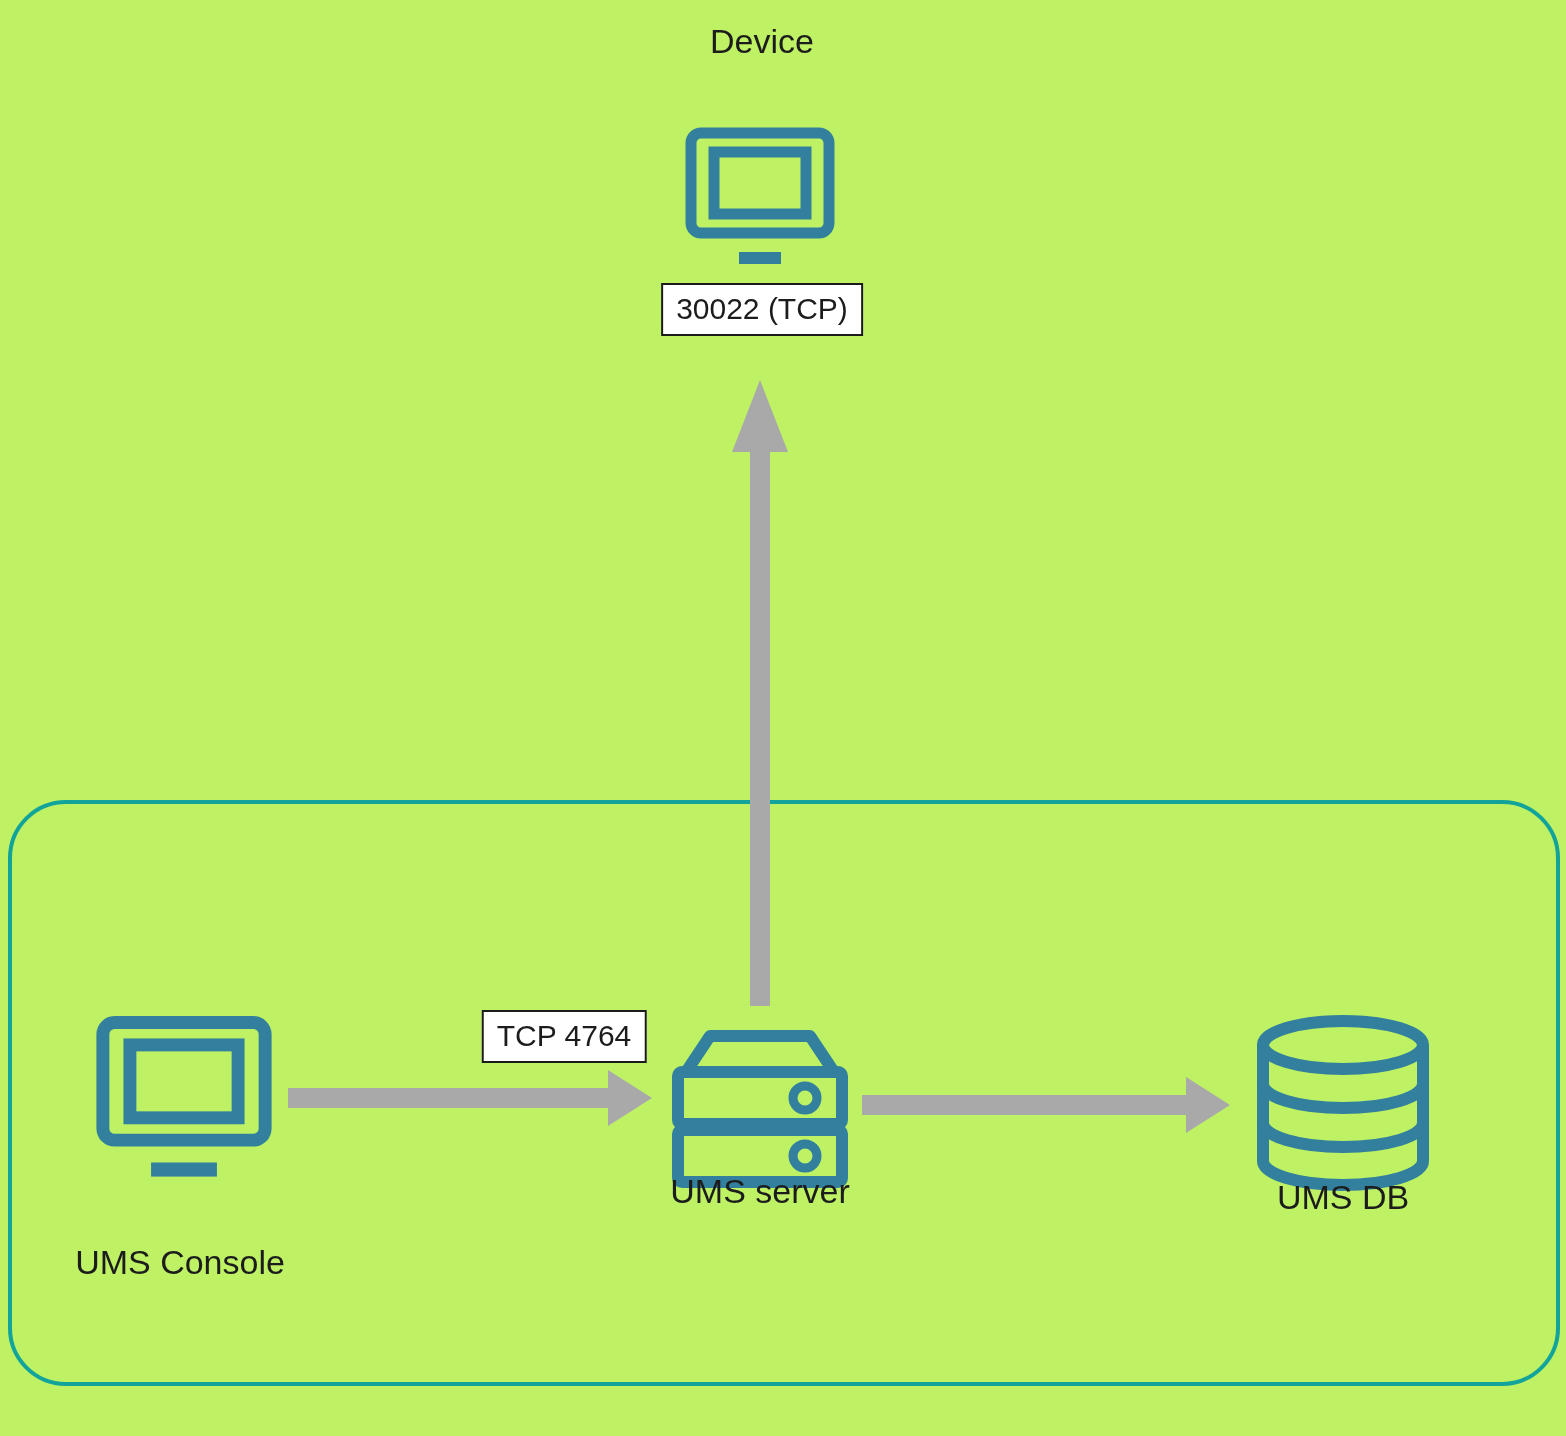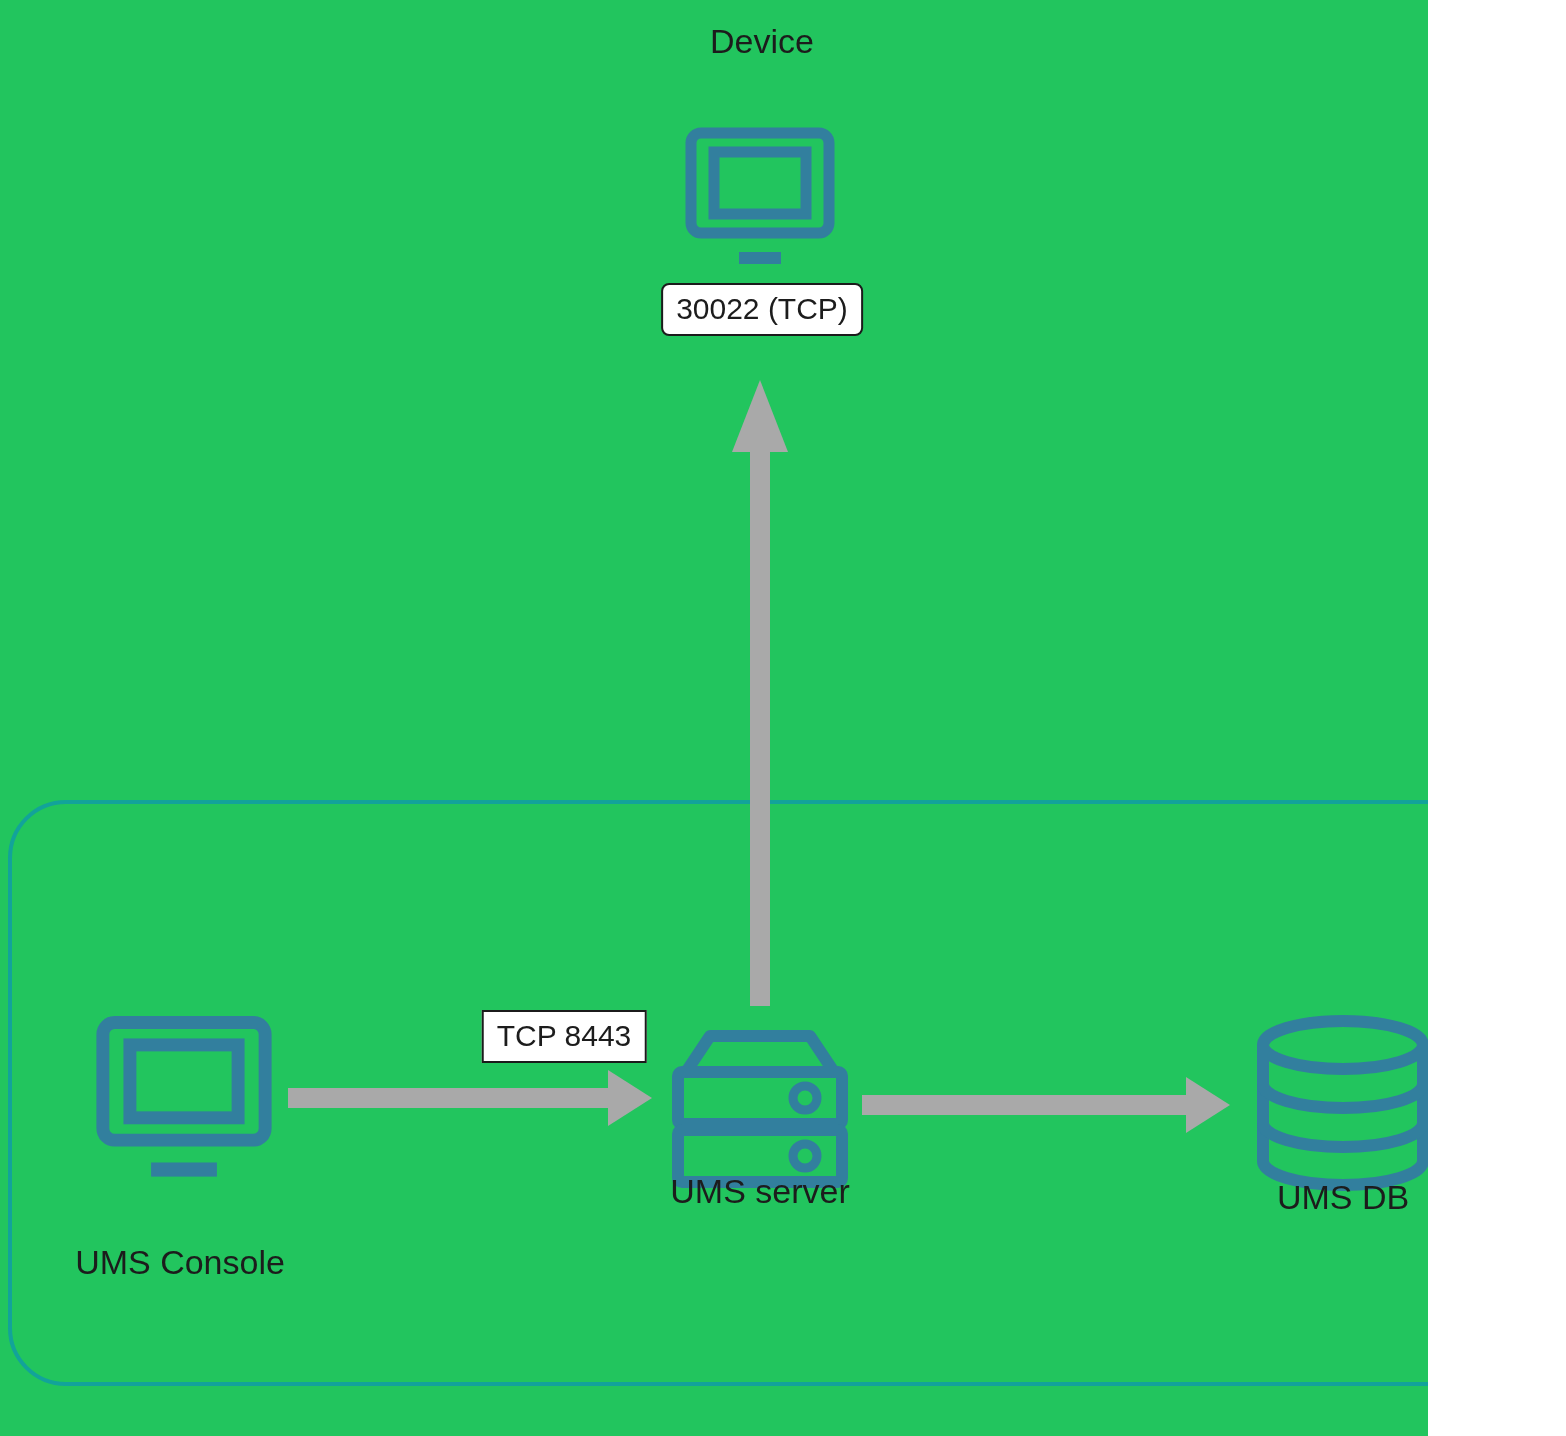--- a/index.html
+++ b/index.html
@@ -6,23 +6,23 @@
     margin: 0;
     padding: 0;
     background: #ffffff;
   }
   body {
     font-family: "Liberation Sans", sans-serif;
     color: #1c1c1c;
   }
   .canvas {
     position: relative;
-    width: 1428px;
+    width: 1566px;
     height: 1436px;
-    background: #22c55e;
+    background: #bef264;
     overflow: hidden;
   }
   .abs { position: absolute; }
   .center-x { transform: translateX(-50%); }
   .node-label {
     font-size: 34px;
     white-space: nowrap;
     color: #1c1c1c;
   }
   .port-box {
@@ -69,42 +69,42 @@
   <div class="abs center-x node-label" style="left:762px;top:22px;">Device</div>
 
   <div class="abs" style="left:682px;top:124px;">
     <svg width="156" height="148" viewBox="0 0 156 148" fill="none" stroke="#327f9e">
       <rect x="9" y="9" width="138" height="100" rx="10" stroke-width="11"></rect>
       <rect x="32" y="28" width="92" height="62" stroke-width="11"></rect>
       <rect x="57" y="128" width="42" height="12" fill="#327f9e" stroke="none"></rect>
     </svg>
   </div>
 
-  <div class="abs center-x port-box" style="left:762px;top:283px;border-radius:8px;">30022 (TCP)</div>
+  <div class="abs center-x port-box" style="left:762px;top:283px;">30022 (TCP)</div>
 
   <div class="abs group-box"></div>
 
   <svg class="abs" style="left:0;top:0;" width="1566" height="1436" viewBox="0 0 1566 1436">
     <g fill="#a9a9a9" stroke="none">
       <g>
         <rect x="750" y="450" width="20" height="556"></rect>
         <polygon points="760,380 732,452 788,452"></polygon>
       </g>
       <g>
         <rect x="288" y="1088" width="322" height="20"></rect>
         <polygon points="652,1098 608,1070 608,1126"></polygon>
       </g>
       <g>
         <rect x="862" y="1095" width="326" height="20"></rect>
         <polygon points="1230,1105 1186,1077 1186,1133"></polygon>
       </g>
     </g>
   </svg>
 
-  <div class="abs center-x port-box" style="left:564px;top:1010px;">TCP 8443</div>
+  <div class="abs center-x port-box" style="left:564px;top:1010px;">TCP 4764</div>
 
 
   <div class="abs" style="left:92px;top:1012px;">
     <svg width="184" height="174" viewBox="0 0 156 148" fill="none" stroke="#327f9e">
       <rect x="9" y="9" width="138" height="100" rx="10" stroke-width="11"></rect>
       <rect x="32" y="28" width="92" height="62" stroke-width="11"></rect>
       <rect x="50" y="128" width="56" height="12" fill="#327f9e" stroke="none"></rect>
     </svg>
   </div>
 

